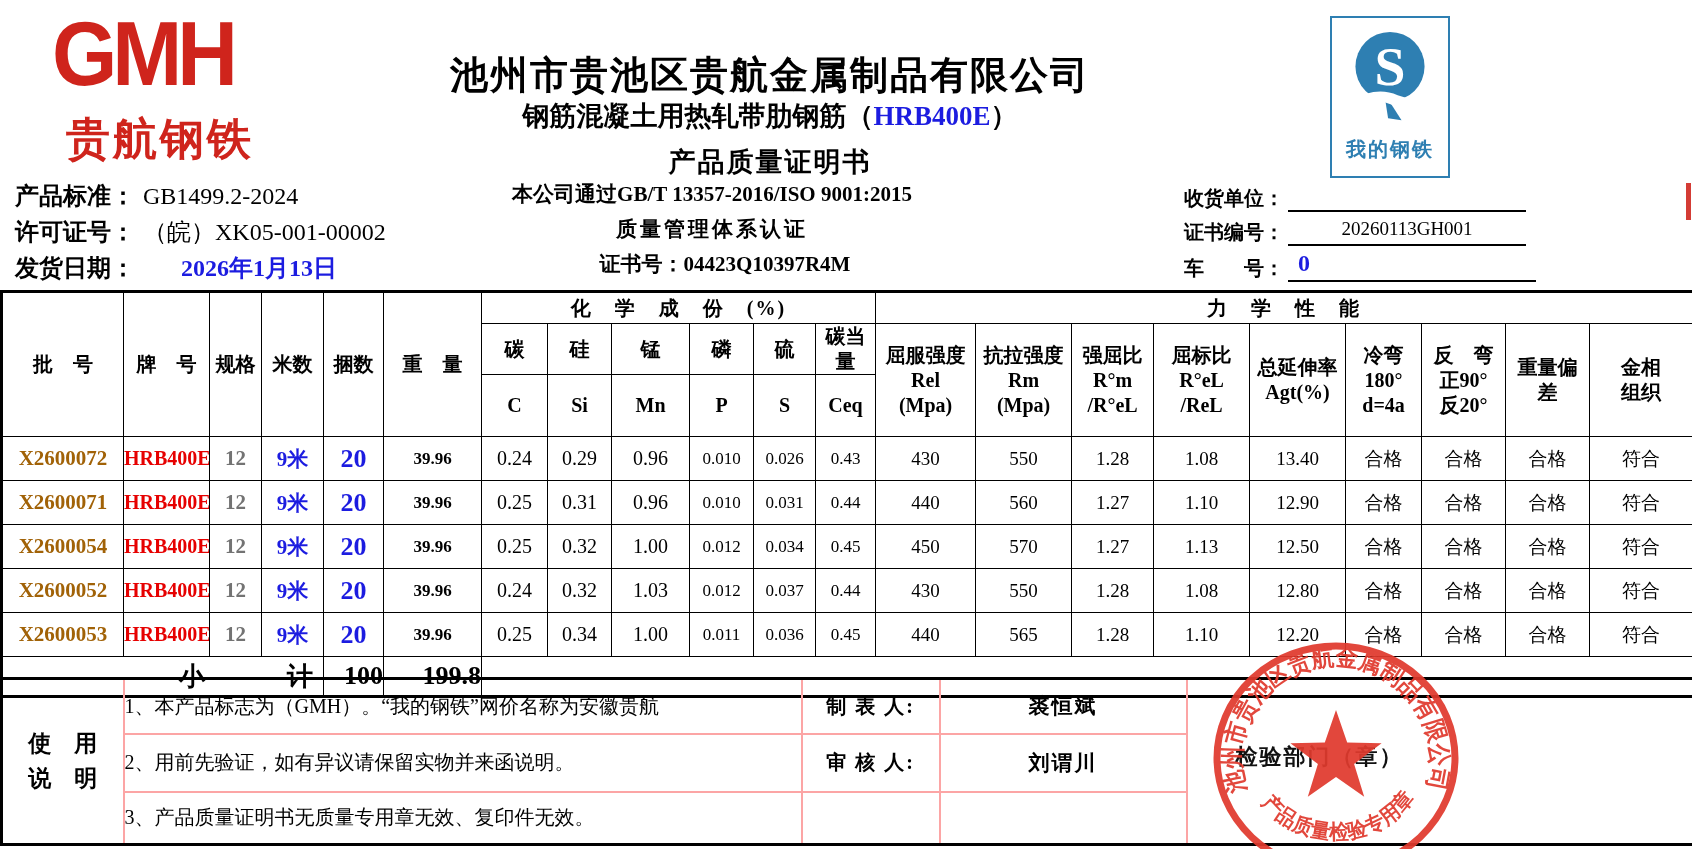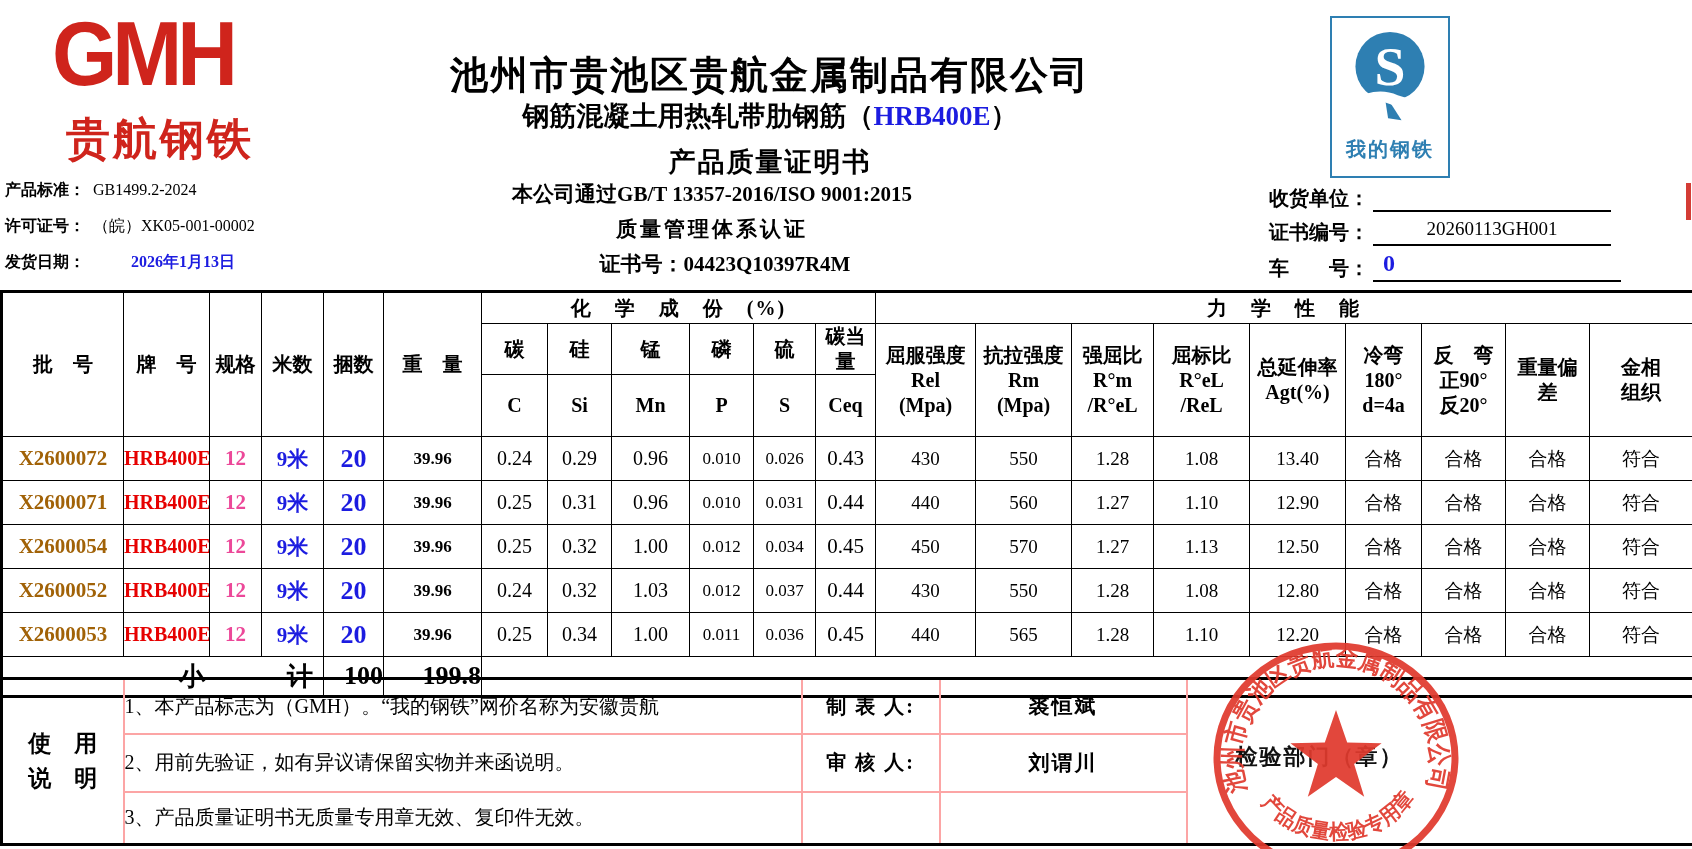--- a/index.html
+++ b/index.html
@@ -13,54 +13,54 @@
     font-family:"Liberation Sans","DejaVu Sans",sans-serif;letter-spacing:-5px;transform:scaleY(1.08);}
   .logo-cn{left:66px;top:110px;font-size:44px;font-weight:900;color:#cf241c;letter-spacing:3px;
     font-family:"Liberation Sans","DejaVu Sans",sans-serif;}
   .company{left:420px;top:50px;width:700px;text-align:center;font-size:38px;font-weight:700;letter-spacing:2px;}
   .sub1{left:420px;top:98px;width:700px;text-align:center;font-size:27px;font-weight:700;}
   .sub1 .grade{color:#1c1ce0;}
   .sub2{left:420px;top:144px;width:700px;text-align:center;font-size:27px;font-weight:700;letter-spacing:2px;}
   .iso1{left:362px;top:180px;width:700px;text-align:center;font-size:21px;font-weight:700;}
   .iso2{left:362px;top:215px;width:700px;text-align:center;font-size:21px;font-weight:700;letter-spacing:3px;}
   .certline{left:375px;top:250px;width:700px;text-align:center;font-size:21px;font-weight:700;}
-  .info-row{left:5px;font-size:16px;white-space:nowrap;}
+  .info-row{left:15px;font-size:24px;white-space:nowrap;}
   .info-row .lbl{font-weight:700;}
   .info-row .val{margin-left:8px;}
   .val-blue{color:#1c1ce0;font-weight:700;}
   .date-val{margin-left:46px !important;}
   
   .qs-box{left:1330px;top:16px;width:116px;height:158px;border:2px solid #2e7fb2;text-align:center;}
   .qs-box svg{margin-top:4px;}
   .qs-caption{font-size:20px;color:#2e7fb2;letter-spacing:2px;font-weight:700;}
   
-  .rinfo-row{left:1269px;font-size:20px;white-space:nowrap;}
+  .rinfo-row{left:1184px;font-size:20px;white-space:nowrap;}
   .rinfo-row .lbl{font-weight:700;}
   .u-line{display:inline-block;vertical-align:bottom;width:238px;height:26px;border-bottom:2px solid #000;
     text-align:center;font-size:19px;margin-left:4px;}
   .u-line.left{text-align:left;padding-left:10px;font-size:24px;font-weight:700;color:#1c1ce0;height:30px;}
   .red-bar{left:1686px;top:183px;width:5px;height:37px;background:#d43c35;}
   
   table{border-collapse:collapse;table-layout:fixed;}
   .main-table{position:absolute;left:0;top:290px;width:1692px;border:3px solid #000;}
   .main-table td{border:1px solid #000;text-align:center;vertical-align:middle;padding:0;overflow:hidden;}
   .main-table .hd{font-weight:700;font-size:20px;line-height:1.25;}
   .hr1{height:32px;}.hr2{height:36px;}.hr3{height:62px;}
   .group{font-size:22px;letter-spacing:2px;}
   .mech-cell span{display:block;}
   tbody.data tr{height:44px;font-size:19px;}
   tbody.data td:nth-child(1){color:#a16207;font-weight:700;font-size:21px;}
   tbody.data td:nth-child(2){color:#e60000;font-weight:700;font-size:20px;}
-  tbody.data td:nth-child(3){color:#ec4899;font-weight:700;font-size:21px;}
+  tbody.data td:nth-child(3){color:#737373;font-weight:700;font-size:21px;}
   tbody.data td:nth-child(4){color:#1c1ce0;font-weight:700;font-size:21px;}
   tbody.data td:nth-child(5){color:#1c1ce0;font-weight:700;font-size:26px;margin-top:8px;}
   tbody.data td:nth-child(6){font-weight:700;font-size:17px;}
   tbody.data td:nth-child(7),tbody.data td:nth-child(8),tbody.data td:nth-child(9){font-size:20px;}
   tbody.data td:nth-child(10),tbody.data td:nth-child(11){font-size:17px;}
-  tbody.data td:nth-child(12){font-size:21px;}
+  tbody.data td:nth-child(12){font-size:17px;}
   tr.subtotal{height:40px;}
   tr.subtotal td{font-weight:700;font-size:26px;text-align:right;}
   .st-label{letter-spacing:10px;}
   
   .bottom-table{position:absolute;left:0;top:677px;width:1692px;border:3px solid #000;}
   .bottom-table td{border:2px solid #fca5a5;vertical-align:middle;padding:0;}
   .row-a{height:55px;}.row-b{height:58px;}.row-c{height:53px;}
   .usage{text-align:center;font-size:23px;font-weight:700;line-height:1.5;}
   .note{text-align:left;padding-left:14px;font-size:20px;}
   .sig-label{text-align:center;font-size:20px;font-weight:700;letter-spacing:2px;}

